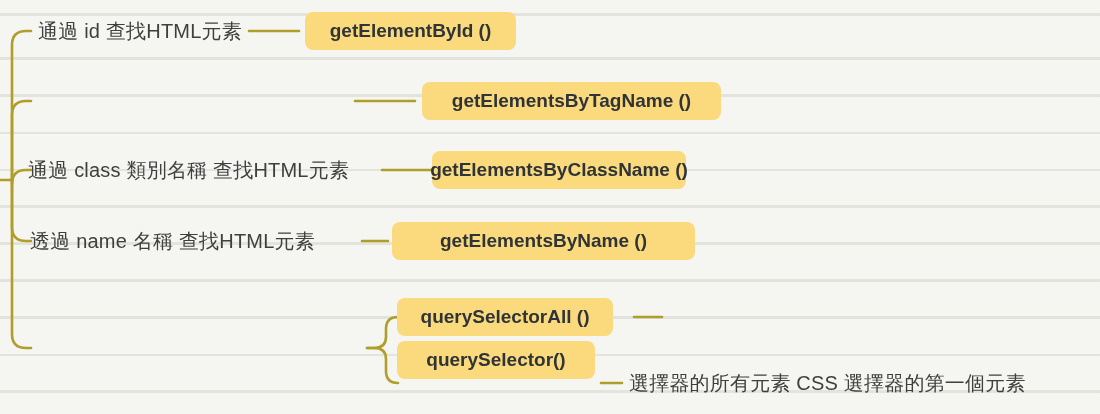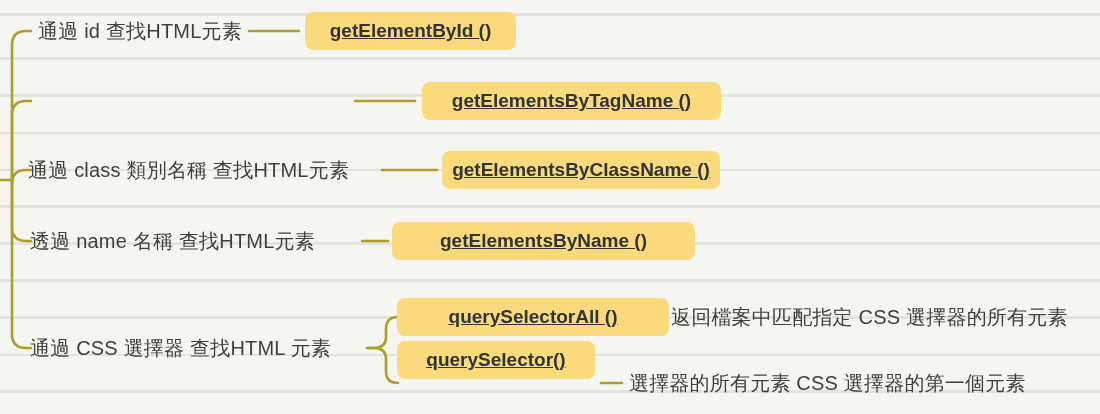--- a/index.html
+++ b/index.html
@@ -21,21 +21,20 @@
     position:absolute;z-index:2;transform:translateY(-50%);
     font-size:20px;color:#3f3f3f;white-space:nowrap;line-height:1;
     letter-spacing:0.2px;
   }
   .method-node{
     position:absolute;z-index:2;transform:translateY(-50%);
     height:38px;border-radius:8px;background:#fbd97d;
     display:flex;align-items:center;justify-content:center;
     font-size:19px;font-weight:bold;color:#2f3437;white-space:nowrap;
     box-sizing:border-box;
-    text-decoration:underline;
   }
   .desc{
     position:absolute;z-index:2;transform:translateY(-50%);
     font-size:20px;color:#3f3f3f;white-space:nowrap;line-height:1;
     letter-spacing:0.2px;
   }
 </style>
 </head>
 <body>
 
@@ -61,25 +60,23 @@
       <path d="M 367 348 H 374 Q 386 348 386 359 V 371 Q 386 383 398 383"></path>
 
       <path d="M 634 317 H 662"></path>
       <path d="M 601 383 H 622"></path>
     </g>
   </svg>
 
   <div class="topic" style="left:38px;top:31px">通過 id 查找HTML元素</div>
   <div class="topic" style="left:30px;top:241px">透過 name 名稱 查找HTML元素</div>
   <div class="topic" style="left:28px;top:170px">通過 class 類別名稱 查找HTML元素</div>
-  <div class="topic" style="left:30px;top:348px">通過 CSS 選擇器 查找HTML 元素</div>
 
   <div class="method-node" style="left:305px;top:31px;width:211px">getElementById ()</div>
   <div class="method-node" style="left:422px;top:101px;width:299px">getElementsByTagName ()</div>
-  <div class="method-node" style="left:442px;top:170px;width:278px">getElementsByClassName ()</div>
+  <div class="method-node" style="left:432px;top:170px;width:254px">getElementsByClassName ()</div>
   <div class="method-node" style="left:392px;top:241px;width:303px">getElementsByName ()</div>
-  <div class="method-node" style="left:397px;top:317px;width:272px">querySelectorAll ()</div>
+  <div class="method-node" style="left:397px;top:317px;width:216px">querySelectorAll ()</div>
   <div class="method-node" style="left:397px;top:360px;width:198px">querySelector()</div>
 
-  <div class="desc" style="left:671px;top:317px">返回檔案中匹配指定 CSS 選擇器的所有元素</div>
   <div class="desc" style="left:629px;top:383px">選擇器的所有元素 CSS 選擇器的第一個元素</div>
 
 </div>
 
 </body></html>

